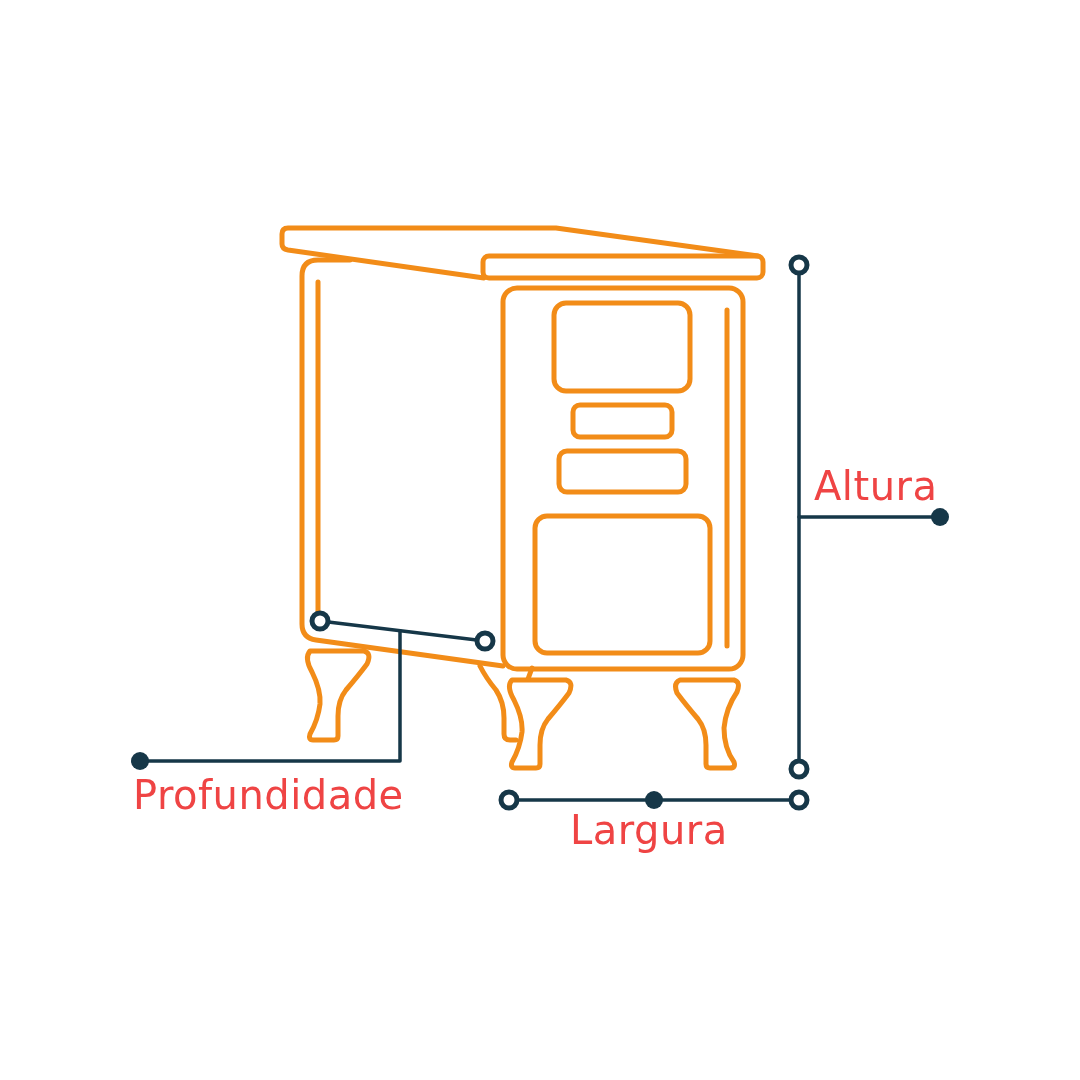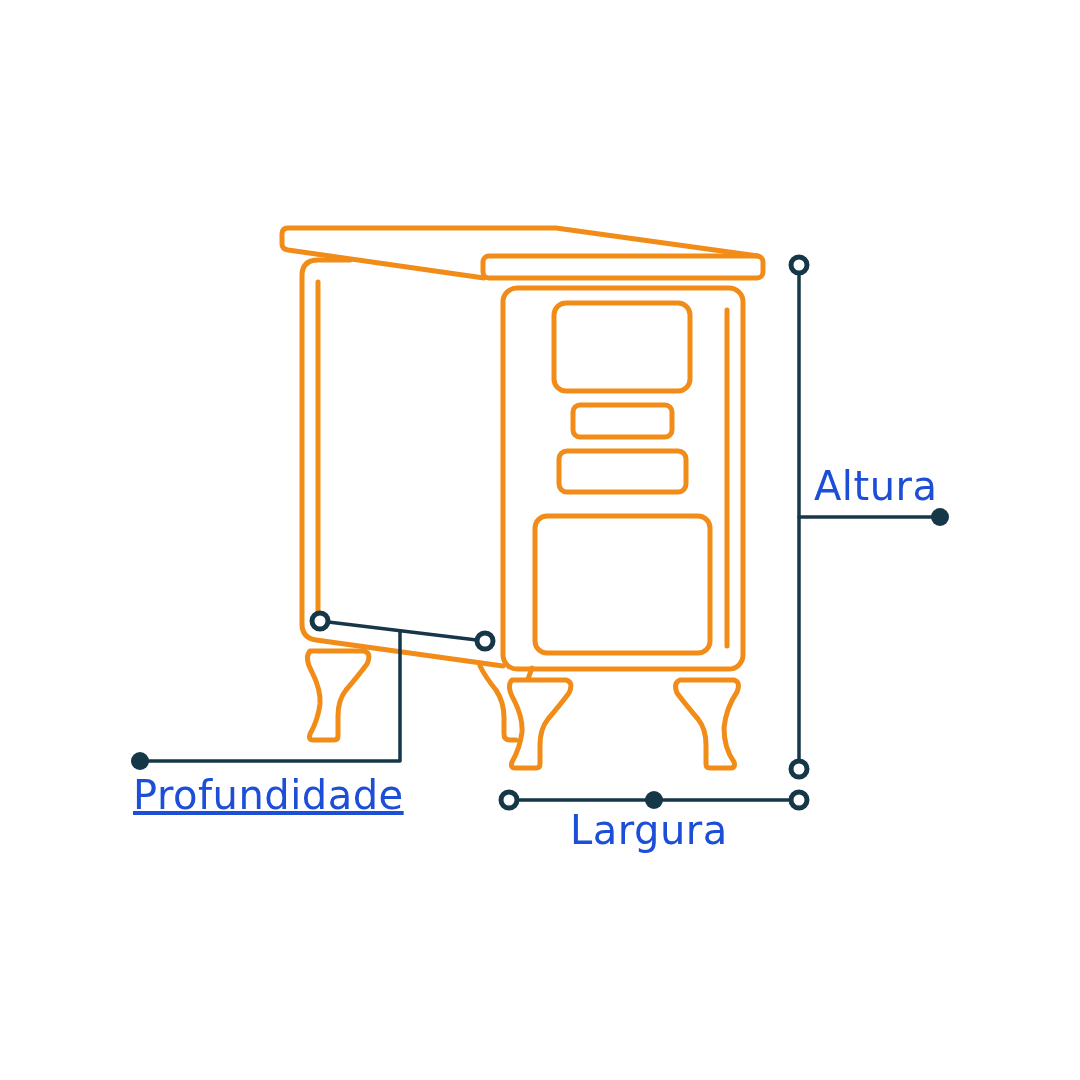--- a/index.html
+++ b/index.html
@@ -6,21 +6,21 @@
     body { width: 1080px; height: 1080px; position: relative; overflow: hidden; }
     svg.diagram { position: absolute; left: 0; top: 0; width: 1080px; height: 1080px; }
     .orange { fill: none; stroke: #f28c18; stroke-width: 5; stroke-linejoin: round; stroke-linecap: round; }
     .navy { fill: none; stroke: #163748; stroke-width: 3.5; stroke-linecap: round; stroke-linejoin: round; }
     .ring { fill: #ffffff; stroke: #163748; stroke-width: 5; }
     .dot { fill: #163748; }
     .label {
       position: absolute;
       font-family: "DejaVu Sans", sans-serif;
       font-size: 40px;
-      color: #1d4ed8;
+      color: #ef4444;
       white-space: nowrap;
       line-height: 1;
       letter-spacing: 0.5px;
       text-align: right;
     }
   </style>
 </head>
 <body>
 
 <svg class="diagram" viewBox="0 0 1080 1080" xmlns="http://www.w3.org/2000/svg">
@@ -71,13 +71,13 @@
   <g>
     <line class="navy" x1="509" y1="800" x2="799" y2="800"></line>
     <circle class="ring" cx="509" cy="800" r="8"></circle>
     <circle class="ring" cx="799" cy="800" r="8"></circle>
     <circle class="dot" cx="654" cy="800" r="9"></circle>
   </g>
 </svg>
 
 <div class="label" style="left:814px; top:466px;">Altura</div>
 <div class="label" style="left:570px; top:810px;">Largura</div>
-<div class="label" style="left:133px; top:775px;text-decoration:underline;">Profundidade</div>
+<div class="label" style="left:133px; top:775px;">Profundidade</div>
 
 </body></html>

